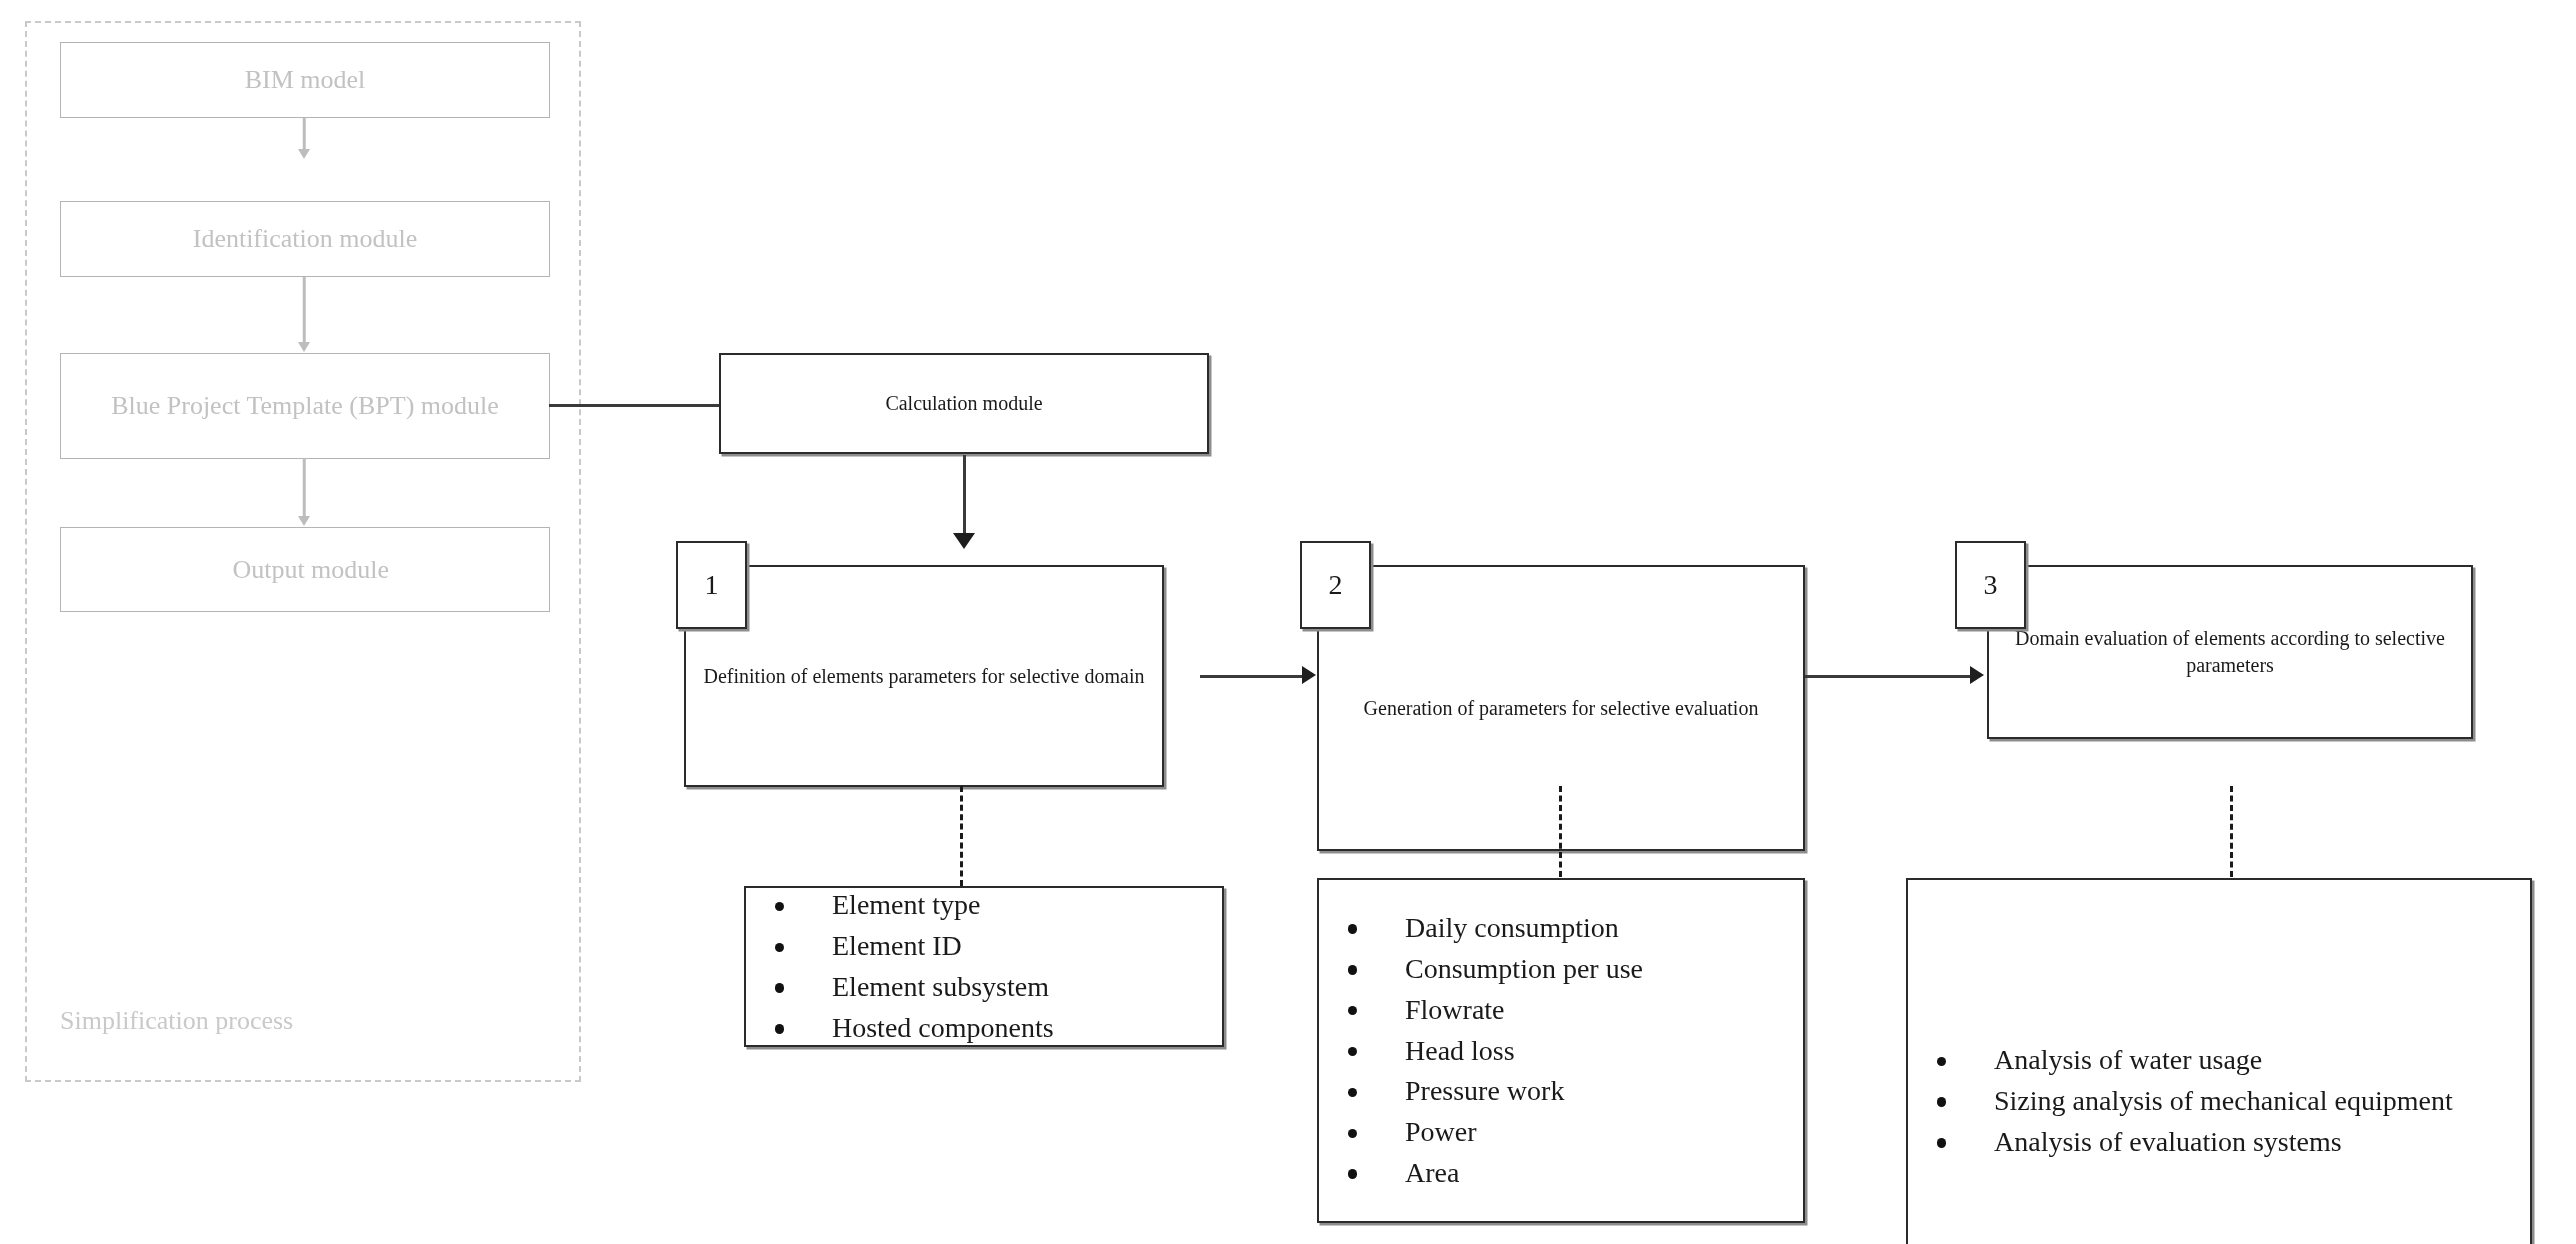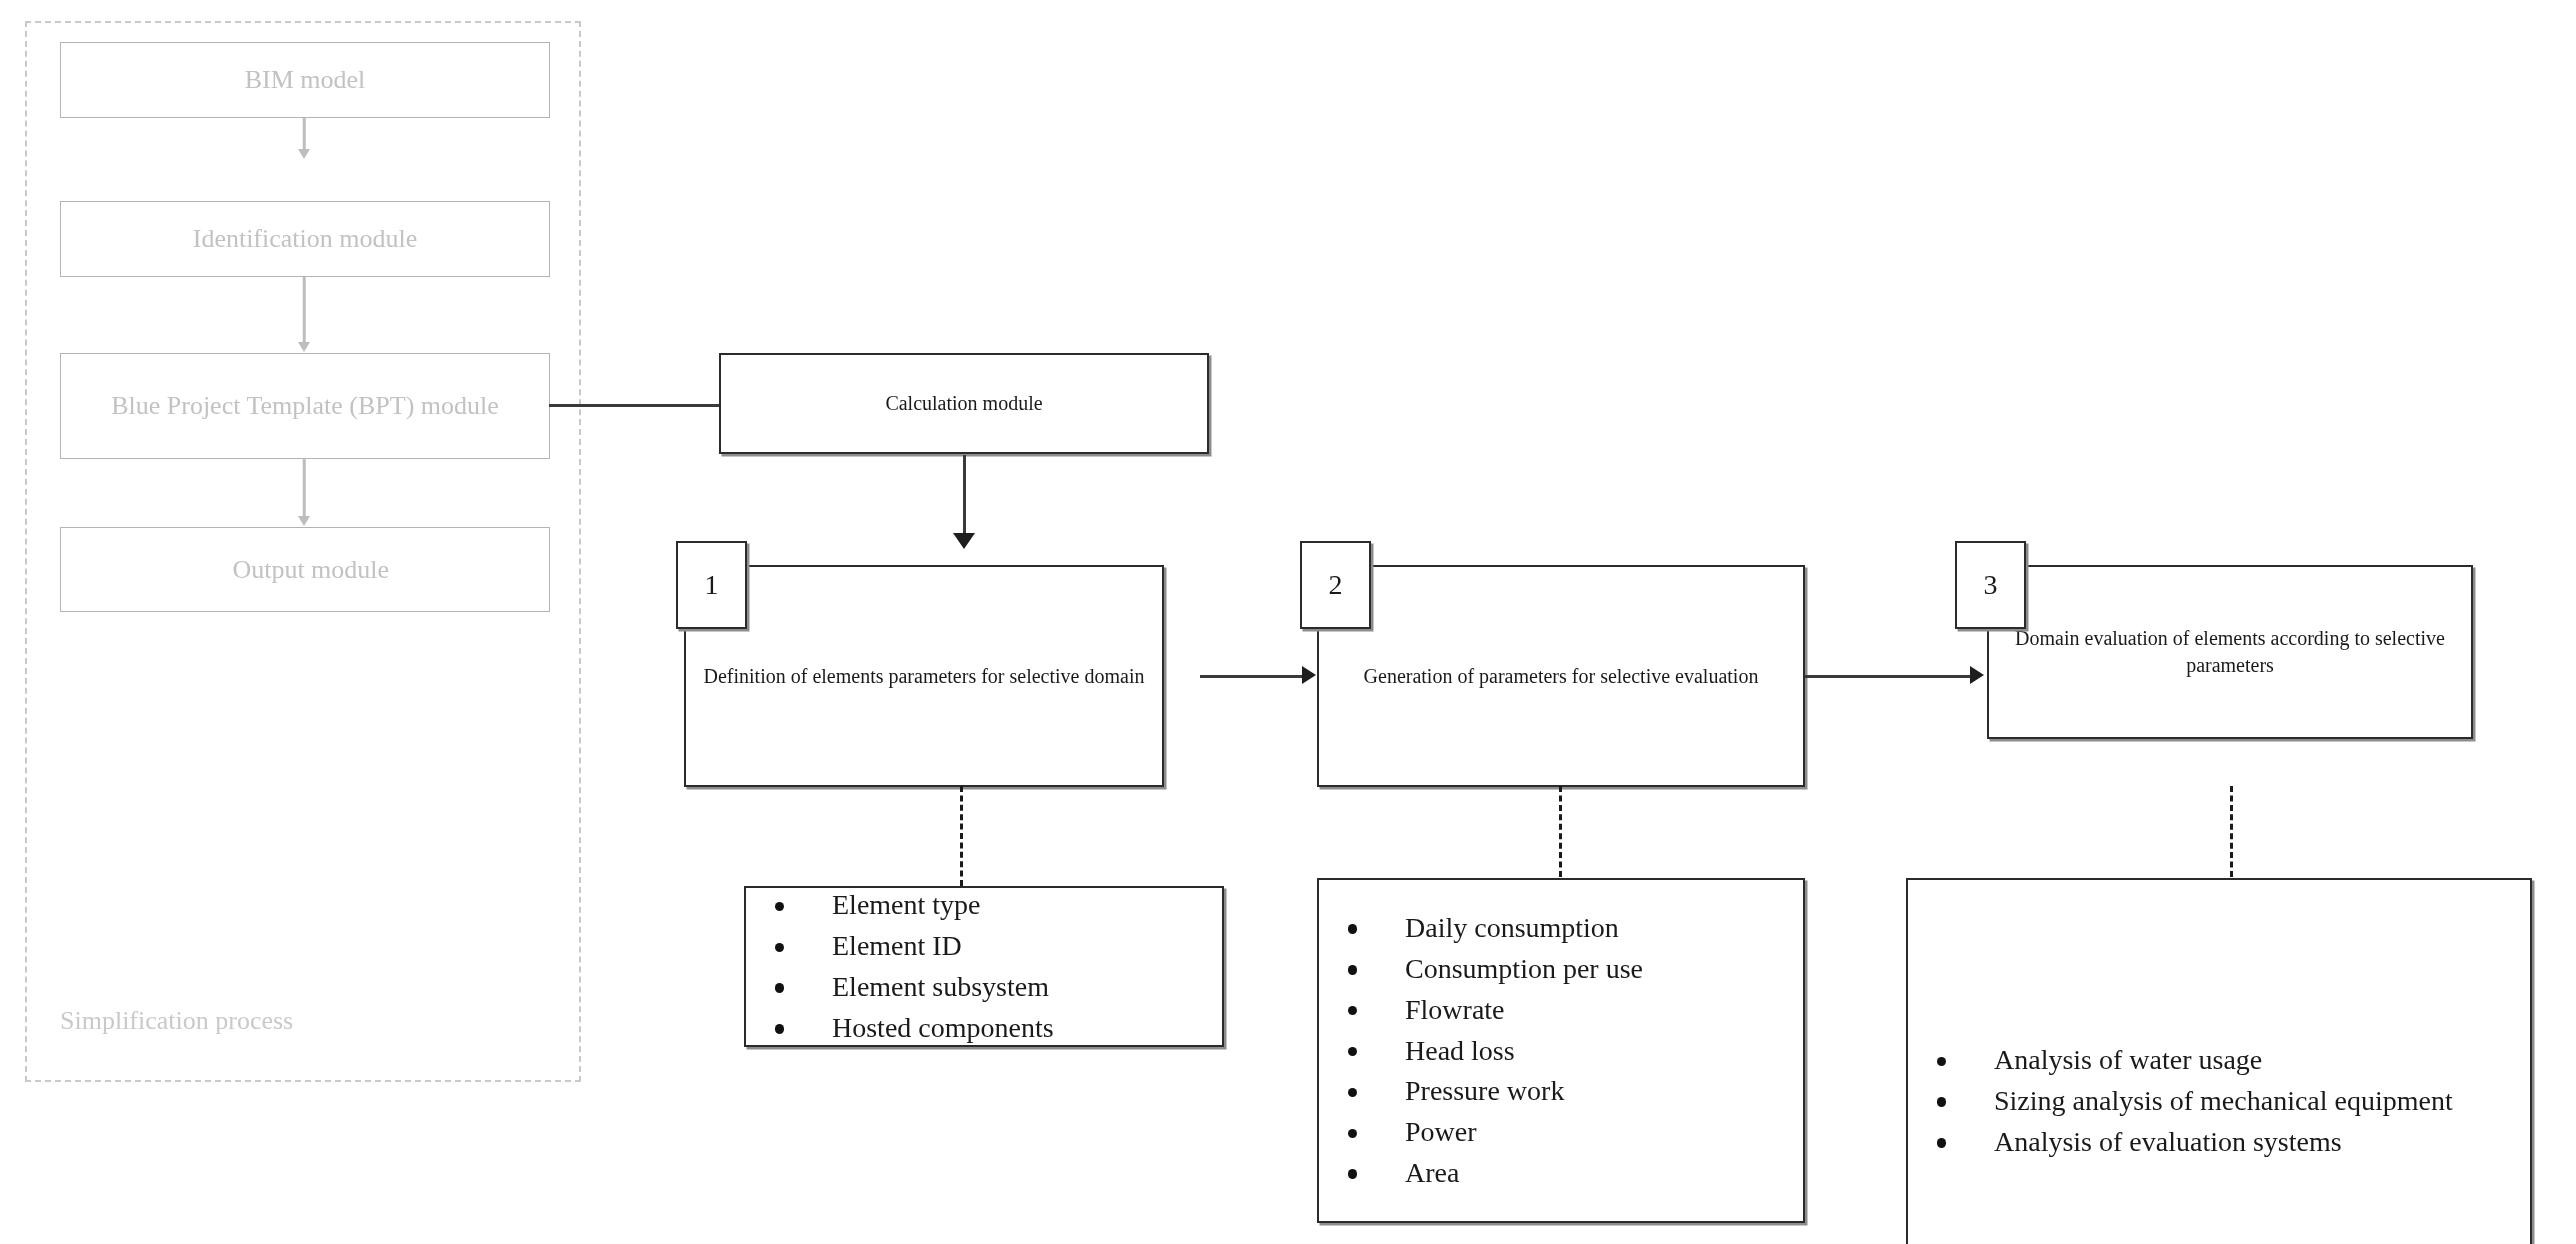--- a/index.html
+++ b/index.html
@@ -201,21 +201,21 @@
       <li>Hosted components</li>
     </ul>
   </div>
 
   <div class="abs hline" style="left:1200px;top:675px;width:103px;"></div>
   <div class="abs arrow-right-head" style="left:1302px;top:666px;"></div>
 
   <div class="abs badge" style="left:1300px;top:541px;width:71px;height:88px;">
     <span>2</span>
   </div>
-  <div class="abs box box-center" style="left:1317px;top:565px;width:488px;height:222px;">
+  <div class="abs box box-center" style="left:1317px;top:565px;width:488px;height:286px;">
     <span>Generation of parameters for selective evaluation</span>
   </div>
 
   <div class="abs vdash" style="left:1559px;top:786px;height:91px;"></div>
 
   <div class="abs bullet-box" style="left:1317px;top:878px;width:488px;height:345px;">
     <ul>
       <li>Daily consumption</li>
       <li>Consumption per use</li>
       <li>Flowrate</li>

